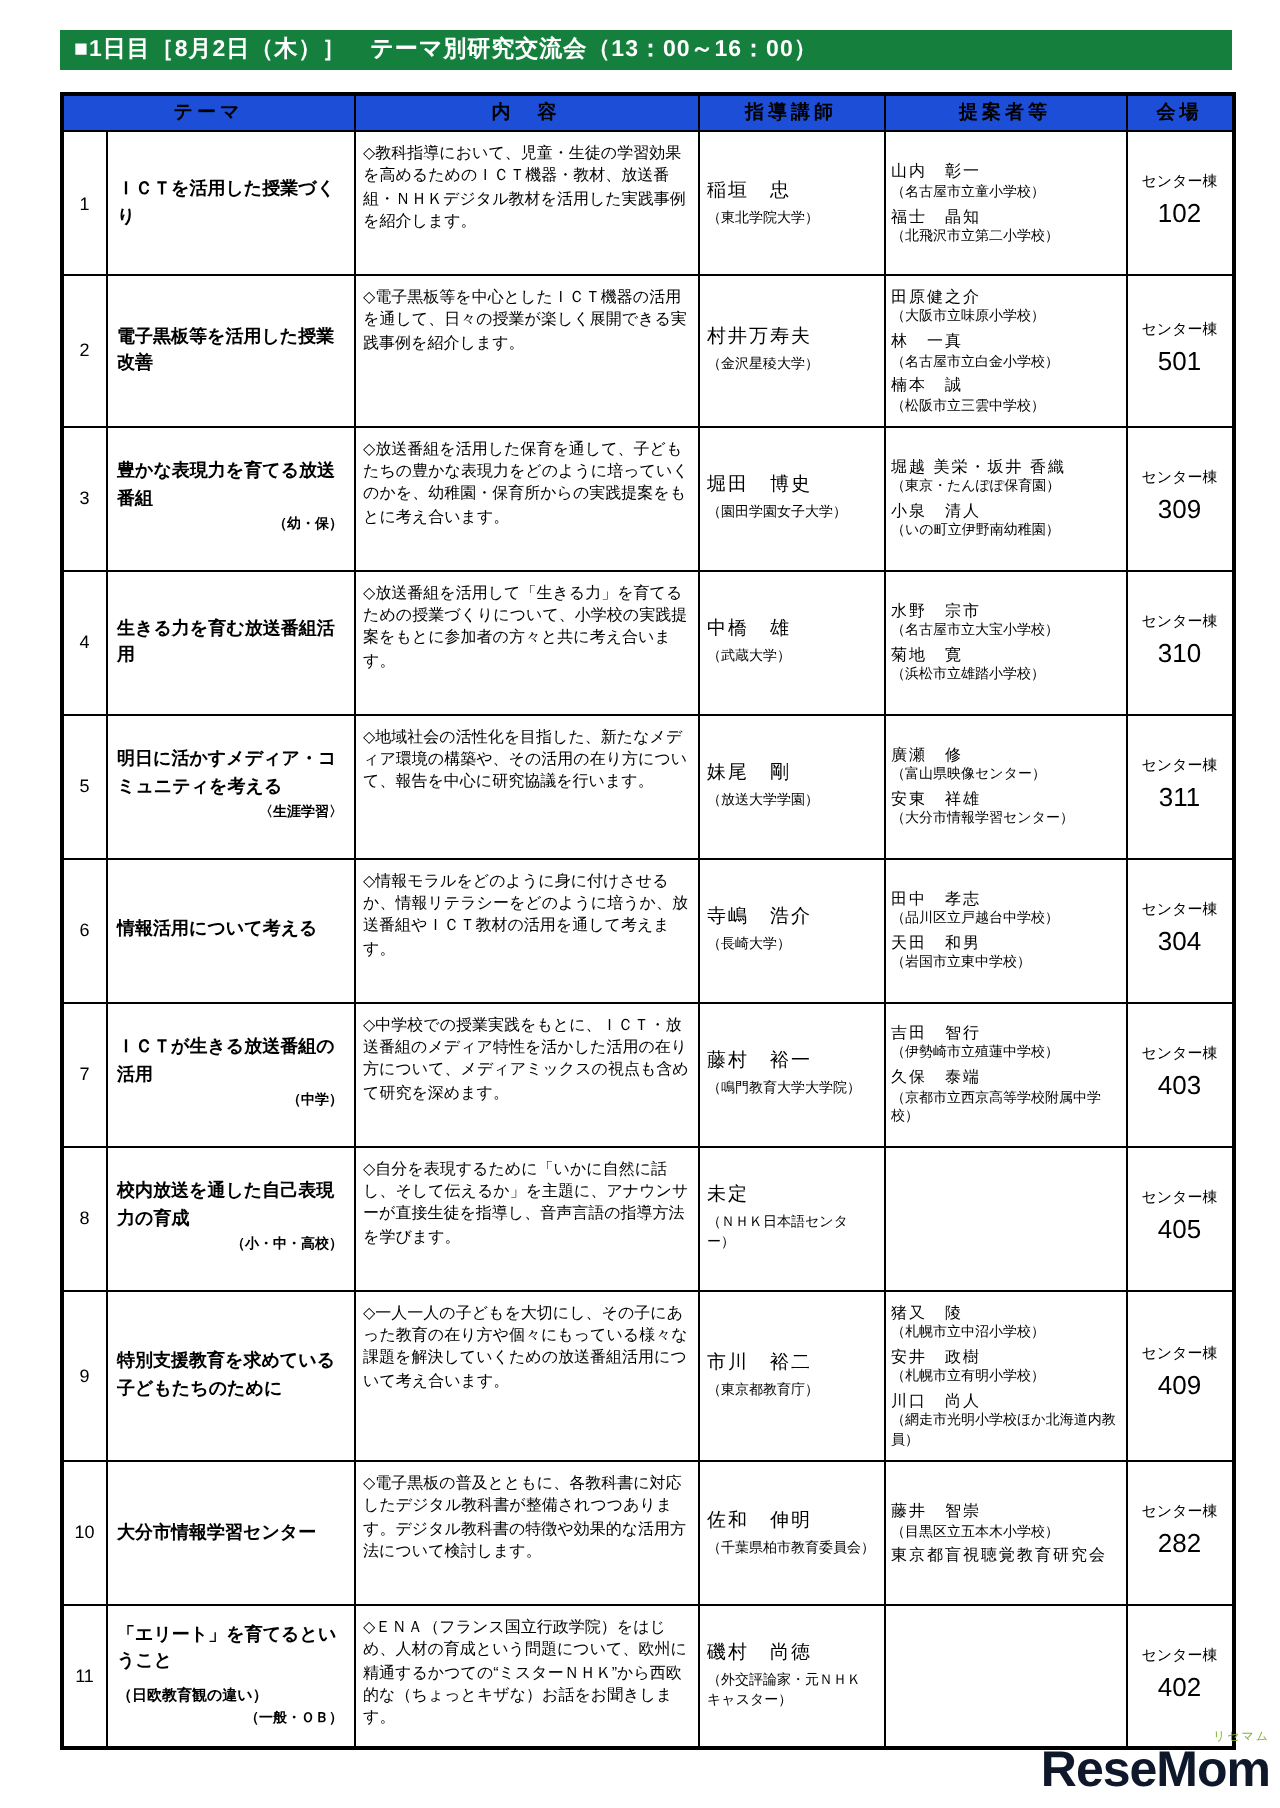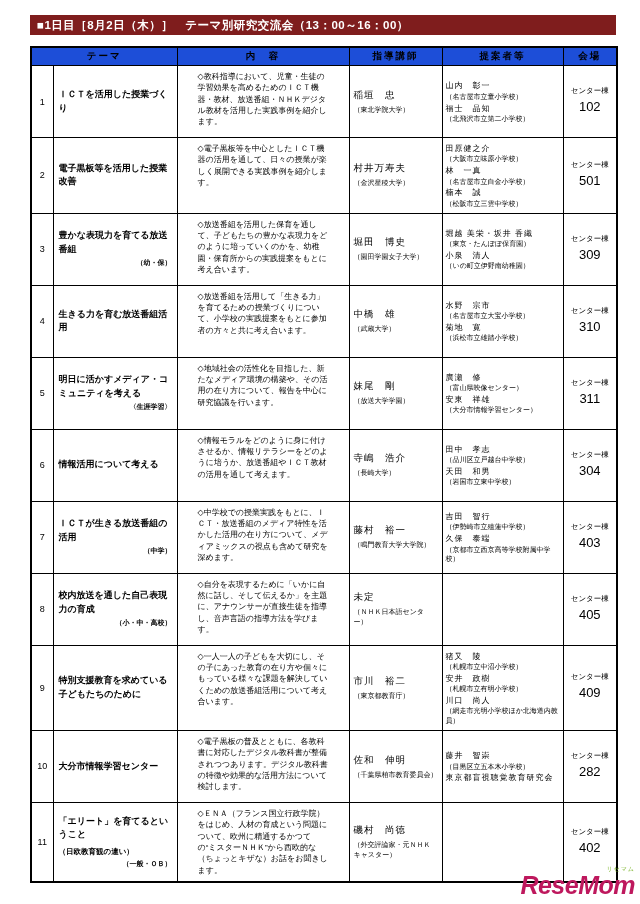--- a/index.html
+++ b/index.html
@@ -6,21 +6,21 @@
   html,body { width: 640px; background: #fff; }
   body {
     height: 904px;
     position: relative;
     font-family: "Liberation Sans", "DejaVu Sans", sans-serif;
     color: #000;
     overflow: hidden;
   }
   .page { padding: 15px 24px 0 30px; }
   .title-bar {
-    background: #7f1d1d;
+    background: #15803d;
     color: #fff;
     font-weight: bold;
     font-size: 11.5px;
     line-height: 20px;
     height: 20px;
     padding: 0 7px;
     letter-spacing: 0.5px;
     white-space: nowrap;
     overflow: hidden;
   }
@@ -40,41 +40,40 @@
     height: 18px;
     padding: 2px 0;
     letter-spacing: 2px;
   }
   tbody tr { height: 72px; }
   td { vertical-align: middle; padding: 4px 3px; }
   .cell-no { text-align: center; font-size: 9px; }
   .cell-theme { font-weight: bold; font-size: 9px; line-height: 1.5; padding: 0 5px; }
   .theme-sub { font-size: 7.5px; font-weight: bold; margin-top: 4px; }
   .theme-note { font-size: 7px; font-weight: bold; text-align: right; margin-top: 2px; }
-  .cell-content { font-size: 8px; line-height: 1.42; vertical-align: top; padding: 5px 20px; }
+  .cell-content { font-size: 8px; line-height: 1.42; vertical-align: top; padding: 5px 4px; }
   .cell-instructor { font-size: 9px; padding: 4px 4px; }
   .instructor-name { font-size: 9.5px; margin-bottom: 3px; letter-spacing: 1px; }
   .org { font-size: 7px; line-height: 1.4; }
   .cell-proposers { padding: 4px 3px; line-height: 1.3; }
   .p-name { font-size: 8px; margin-top: 2px; letter-spacing: 1px; }
   .cell-venue { text-align: center; font-size: 7.5px; line-height: 1.6; }
   .venue-room { font-size: 13px; }
   .watermark {
     position: absolute;
     right: 5px;
     bottom: 6px;
     text-align: right;
     line-height: 1;
   }
   .brand {
-    color: #be185d;
+    color: #0f172a;
     font-size: 25px;
     font-weight: bold;
     letter-spacing: -0.5px;
-    font-style: italic;
   }
   .brand-kana {
     display: block;
     color: #7cb52b;
     font-size: 6px;
     margin-bottom: 1px;
     letter-spacing: 1px;
   }
 </style>
 </head>

